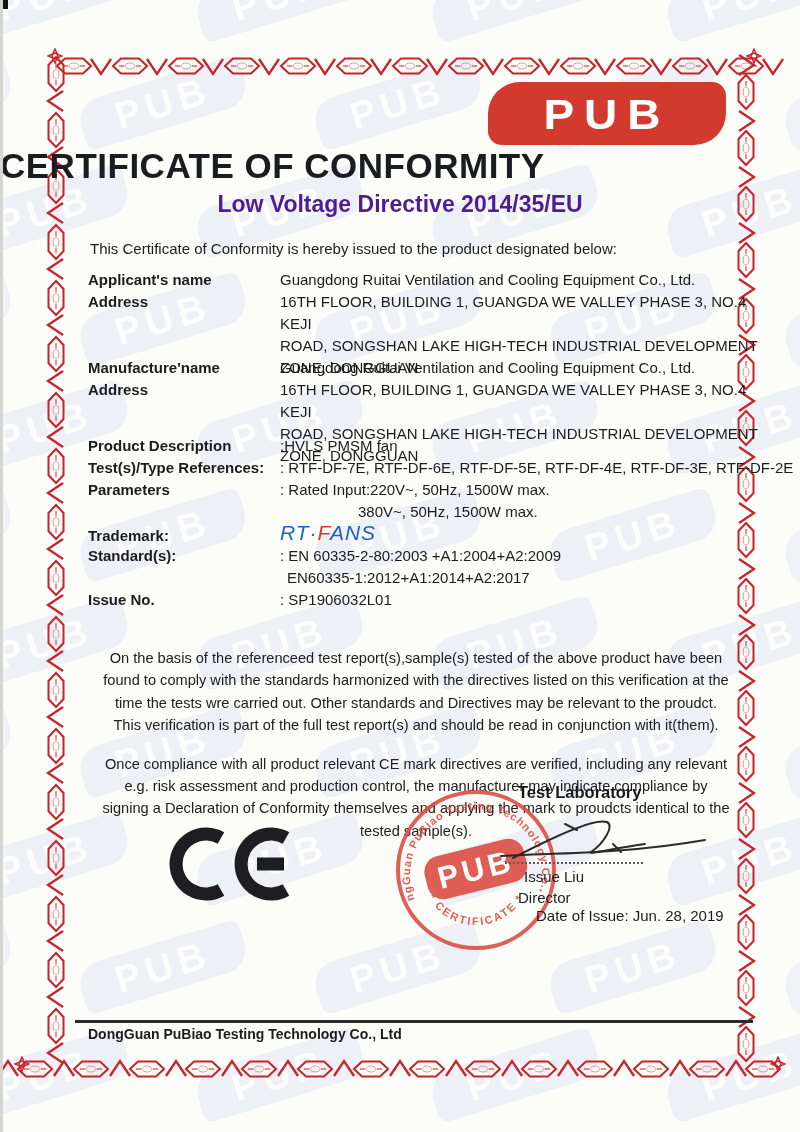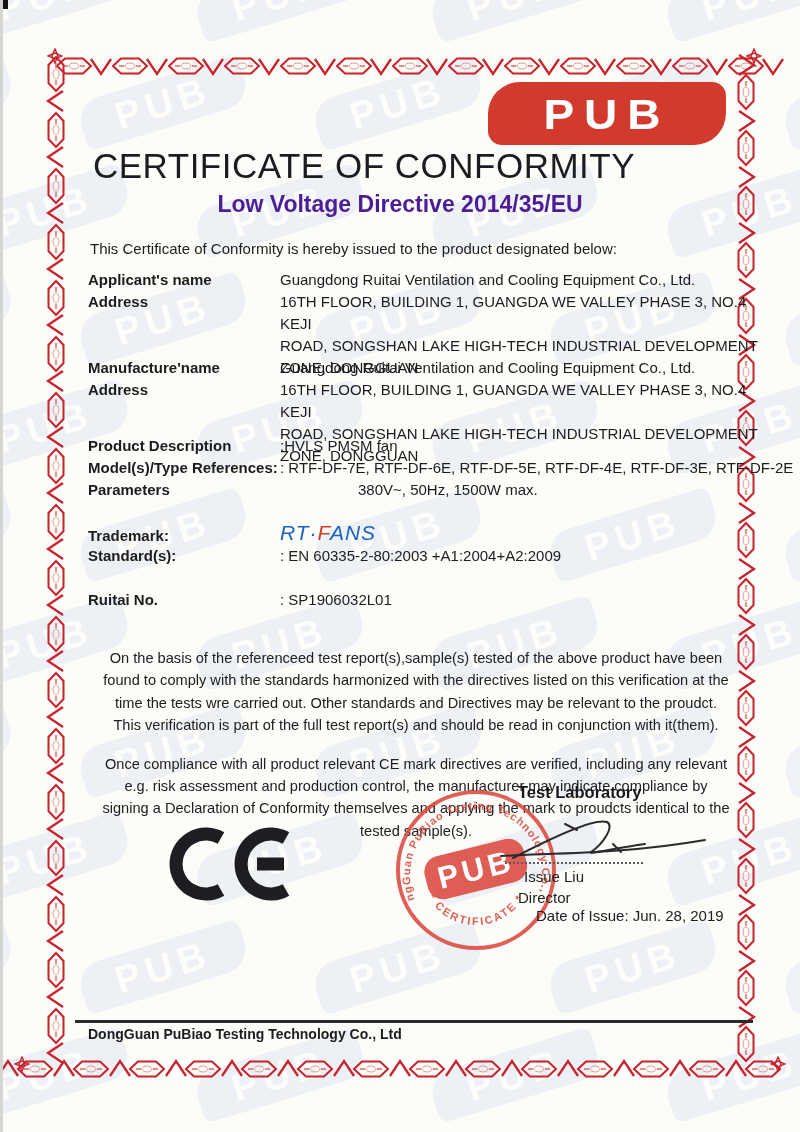--- a/index.html
+++ b/index.html
@@ -18,21 +18,21 @@
   .rot180{transform:rotate(180deg);}
   .corner{position:absolute;z-index:2;}
   
   .artifact{position:absolute;z-index:4;}
   
   #content{position:absolute;inset:0;z-index:3;}
   .certno{left:95px;top:90px;font-size:17.5px;font-weight:bold;color:#191a1c;}
   .publogo{left:488px;top:82px;width:238px;height:63px;background:#d13a2c;
            border-radius:32px 14px 32px 14px;display:flex;align-items:center;justify-content:center;}
   .publogo span{color:#fff;font-weight:bold;font-size:46px;letter-spacing:10px;transform:scaleY(.92);}
-  .title{left:0;top:146px;width:728px;text-align:center;font-size:35px;font-weight:normal;color:#1b1c20;letter-spacing:.5px;}
+  .title{left:0;top:146px;width:728px;font-size:35px;font-weight:bold;color:#1b1c20;letter-spacing:.5px;}
   .subtitle{left:0;top:191px;width:800px;text-align:center;font-size:23px;font-weight:bold;color:#4c1d95;}
   .intro{left:90px;top:240px;font-size:15px;text-align:center;}
   .frow{position:absolute;left:88px;width:660px;font-size:15px;line-height:22px;}
   .flabel{position:absolute;left:0;top:0;font-weight:bold;width:190px;}
   .fval{position:absolute;left:192px;top:0;width:480px;}
   .ind1{margin-left:78px;}
   .ind2{margin-left:7px;}
   .tm{font-style:italic;font-weight:normal;font-size:21px;letter-spacing:1px;}
   .tm .b{color:#1b63c0;} .tm .r{color:#d6392f;}
   .paras{left:85px;top:631px;width:662px;font-size:14.6px;line-height:22.4px;color:#202023;}
@@ -235,41 +235,43 @@
       <div>16TH FLOOR, BUILDING 1, GUANGDA WE VALLEY PHASE 3, NO.4 KEJI</div>
       <div>ROAD, SONGSHAN LAKE HIGH-TECH INDUSTRIAL DEVELOPMENT</div>
       <div>ZONE, DONGGUAN</div>
     </span>
   </div>
   <div class="frow" style="top:435px">
     <span class="flabel">Product Description</span>
     <span class="fval">:HVLS PMSM fan</span>
   </div>
   <div class="frow" style="top:457px">
-    <span class="flabel">Model(s)/Type References:</span>
+    <span class="flabel">Test(s)/Type References:</span>
     <span class="fval" style="white-space:nowrap">: RTF-DF-7E, RTF-DF-6E, RTF-DF-5E, RTF-DF-4E, RTF-DF-3E, RTF-DF-2E</span>
   </div>
   <div class="frow" style="top:479px">
     <span class="flabel">Parameters</span>
     <span class="fval">
+      <div>: Rated Input:220V~, 50Hz, 1500W max.</div>
       <div class="ind1">380V~, 50Hz, 1500W max.</div>
     </span>
   </div>
   <div class="frow" style="top:522px">
     <span class="flabel" style="top:3px">Trademark:</span>
     <span class="fval tm"><span class="b">RT·</span><span class="r">F</span><span class="b">ANS</span></span>
   </div>
   <div class="frow" style="top:545px">
     <span class="flabel">Standard(s):</span>
     <span class="fval">
       <div>: EN 60335-2-80:2003 +A1:2004+A2:2009</div>
+      <div class="ind2">EN60335-1:2012+A1:2014+A2:2017</div>
     </span>
   </div>
   <div class="frow" style="top:589px">
-    <span class="flabel">Ruitai No.</span>
+    <span class="flabel">Issue No.</span>
     <span class="fval">: SP1906032L01</span>
   </div>
 
   <div class="abs paras">
     <p>On the basis of the referenceed test report(s),sample(s) tested of the above product have been found to comply with the standards harmonized with the directives listed on this verification at the time the tests wre carried out. Other standards and Directives may be relevant to the proudct. This verification is part of the full test report(s) and should be read in conjunction with it(them).</p>
     <p>Once compliance with all product relevant CE mark directives are verified, including any relevant e.g. risk assessment and production control, the manufacturer may indicate compliance by signing a Declaration of Conformity themselves and applying the mark to proudcts identical to the tested sample(s).</p>
   </div>
 
   <svg class="abs" style="left:160px;top:822px" width="135" height="86" viewBox="0 0 135 86">
     <g stroke="#1e1e22" stroke-width="13" fill="none">

